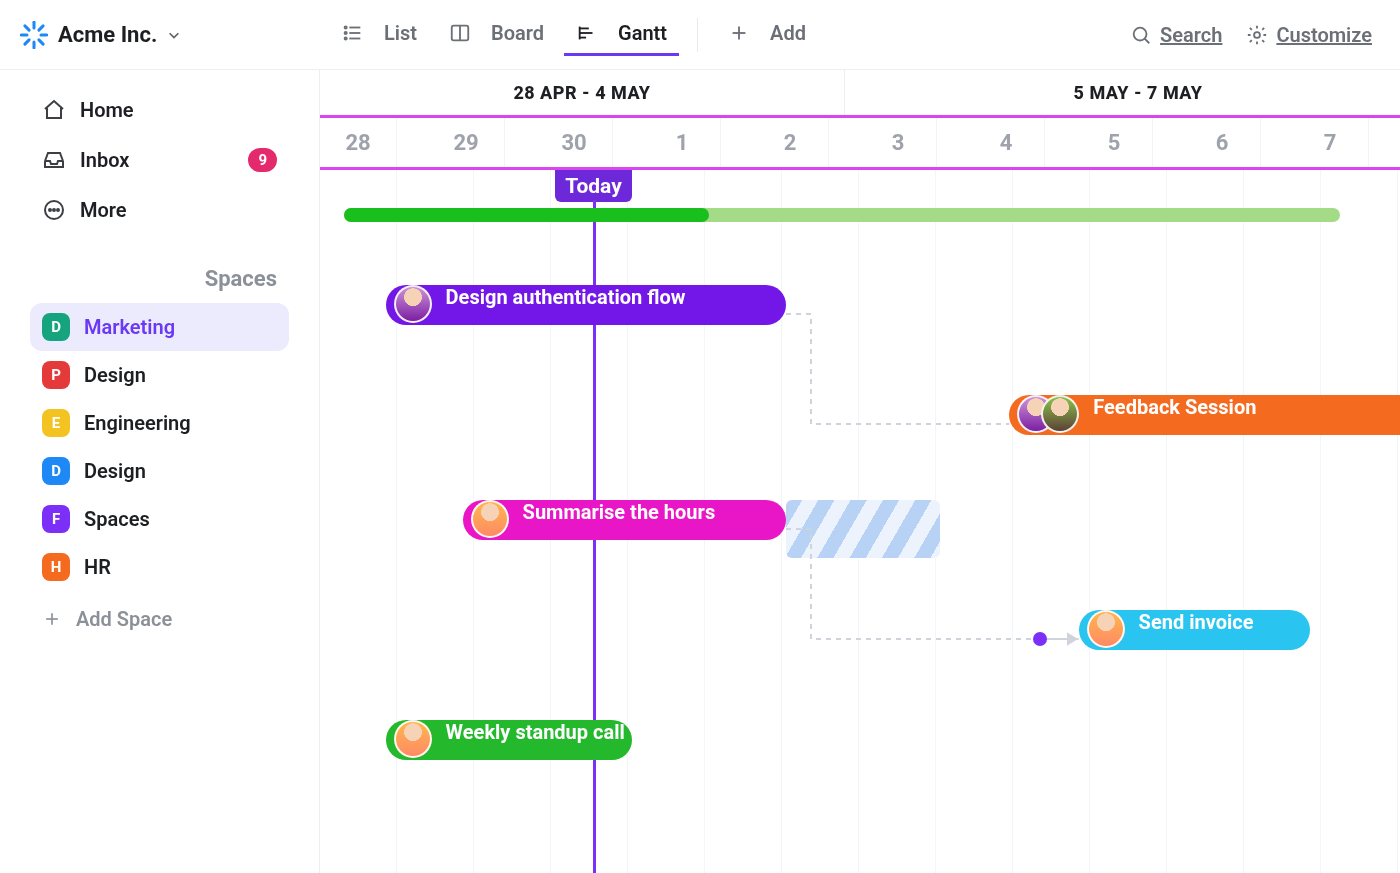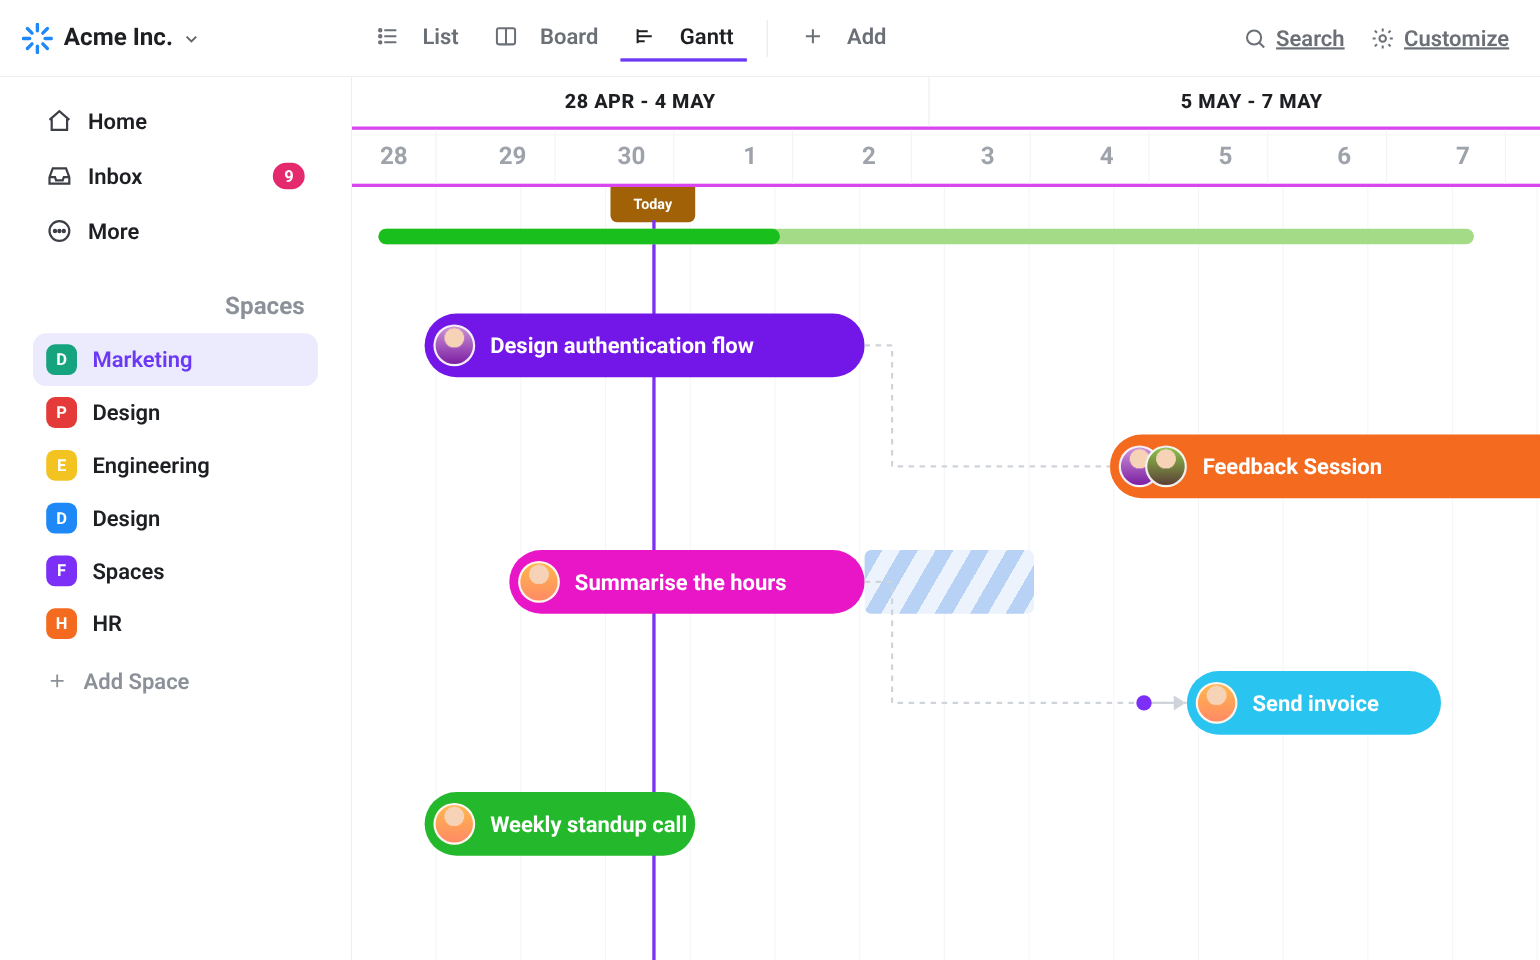--- a/index.html
+++ b/index.html
@@ -143,40 +143,40 @@
   }
   .content {
     position: absolute; left: var(--offset); right: 0; top: 100px; bottom: 0;
   }
   .today-pill {
     position: absolute;
     top: 0;
     width: var(--col);
     height: 32px;
     display: flex; align-items: center; justify-content: center;
-    background: #a16207; color: #fff; font-weight: 700; font-size: 13px;
+    background: #6d28d9; color: #fff; font-weight: 700; font-size: 21px;
     border-radius: 0 0 6px 6px;
   }
   .today-line {
     position: absolute; top: 30px; bottom: -100px; width: 3px;
     background: #7b2ff7;
   }
   
   .progress-track {
     position: absolute; height: 14px; border-radius: 999px;
     background: #a4db86;
   }
   .progress-fill {
     position: absolute; left: 0; top: 0; bottom: 0;
     background: #19c01d; border-radius: 999px;
   }
   
   .task {
-    position: absolute; height: 58px;
-    display: flex; align-items: center; gap: 14px;
+    position: absolute; height: 40px;
+    display: flex; gap: 14px;
     padding: 0 22px 0 8px;
     border-radius: 999px; color: #fff;
     font-size: 20px; font-weight: 700;
     white-space: nowrap;
     cursor: pointer;
   }
   .task.right-open { border-top-right-radius: 0; border-bottom-right-radius: 0; padding-right: 10px; }
   .avatars { display: flex; }
   .avatar {
     width: 38px; height: 38px; border-radius: 50%;

